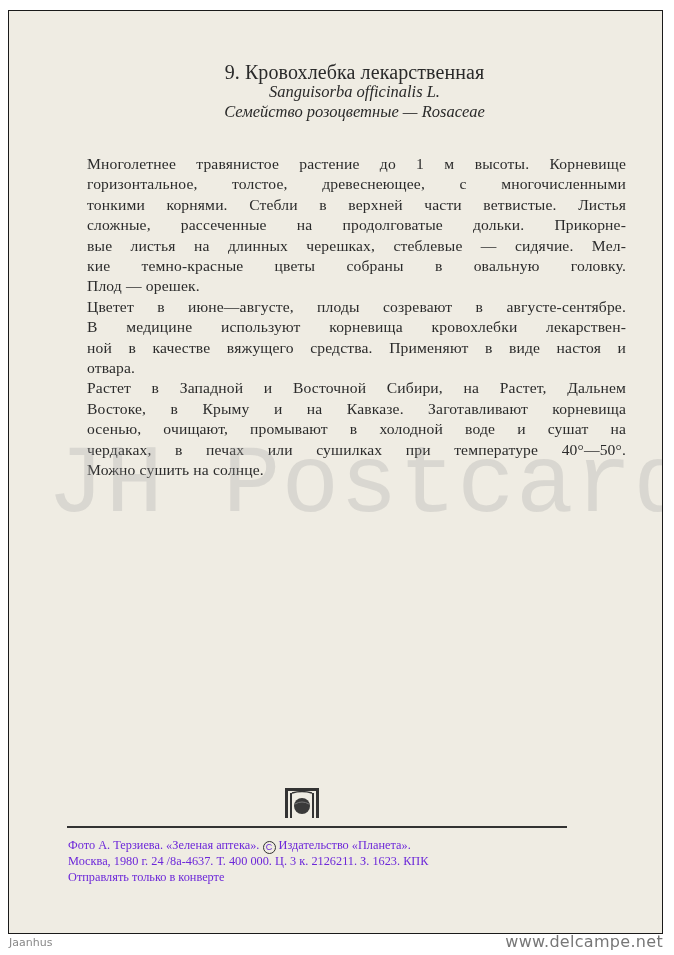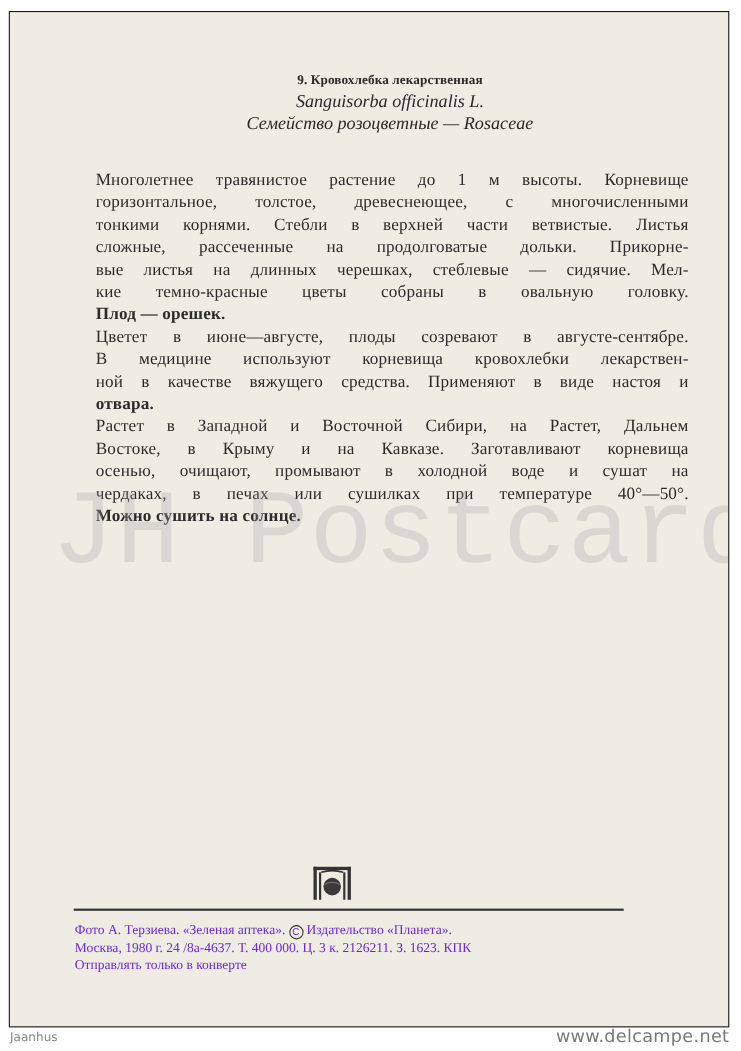--- a/index.html
+++ b/index.html
@@ -28,22 +28,22 @@
   }
   .header {
     position: absolute;
     top: 51px;
     left: 0;
     width: 100%;
     text-align: center;
     color: #2a2a2a;
   }
   .title {
-    font-weight: bold;
-    font-size: 12px;
+    font-weight: normal;
+    font-size: 20px;
     line-height: 20px;
     letter-spacing: 0.1px;
     margin-left: 38px;
   }
   .latin {
     font-style: italic;
     font-size: 16.5px;
     line-height: 20px;
     margin-left: 38px;
   }
@@ -66,21 +66,20 @@
   }
   .line {
     display: block;
     text-align: justify;
     text-align-last: justify;
     white-space: nowrap;
     margin-left: 12px;
   }
   .line.last {
     text-align-last: left;
-    font-weight: bold;
   }
   .watermark {
     position: absolute;
     left: 38px;
     top: 425px;
     font-family: Liberation Mono, monospace;
     font-size: 96px;
     line-height: 100px;
     color: rgba(160,160,160,0.28);
     letter-spacing: 1px;

